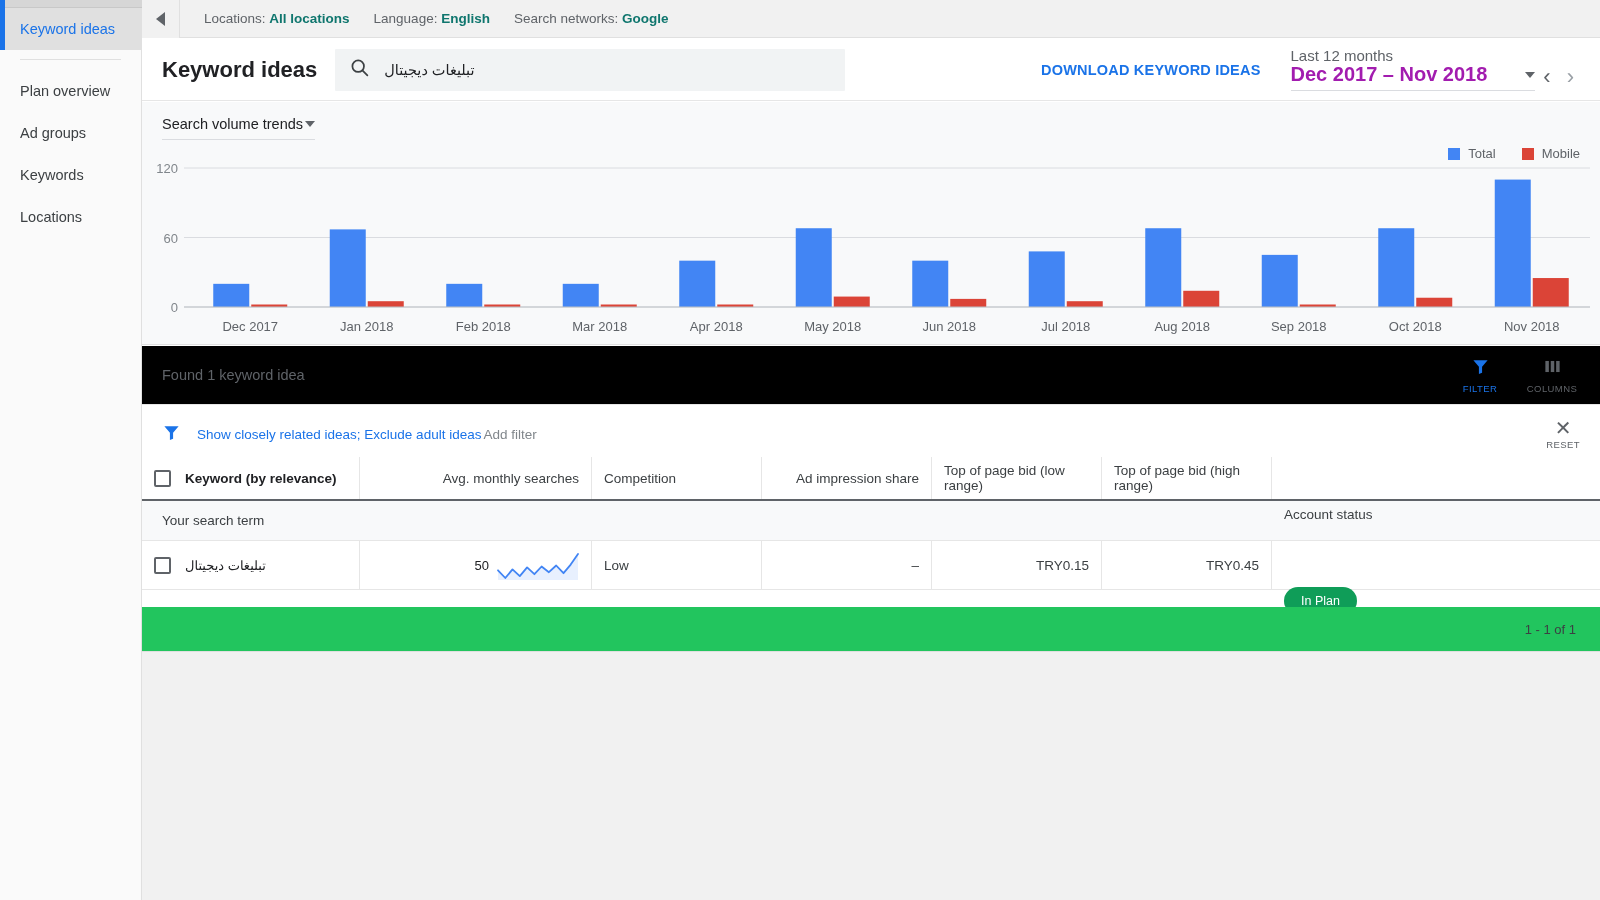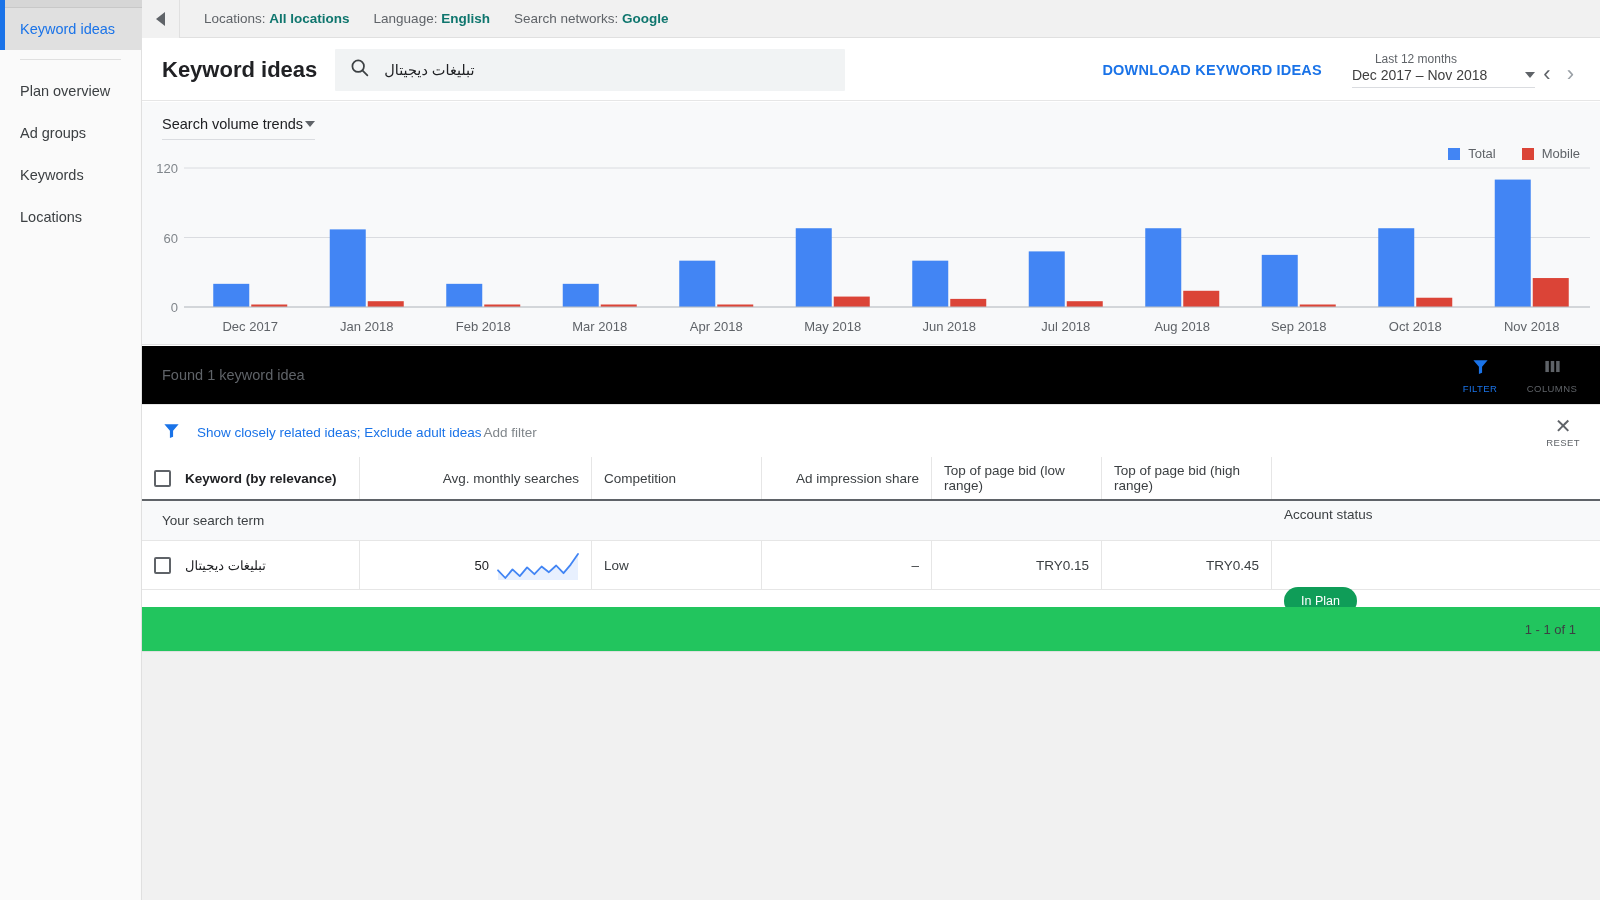--- a/index.html
+++ b/index.html
@@ -82,23 +82,23 @@
     letter-spacing:0.2px; white-space:nowrap; cursor:pointer;
   }
   .date-wrap {
     margin-left:30px; margin-right:18px; display:flex; align-items:flex-end; gap:0;
   }
   .date-col {
     display:flex; flex-direction:column; justify-content:center;
     border-bottom:1px solid #dadce0; padding-bottom:4px; min-width:152px;
     cursor:pointer;
   }
-  .date-label { font-size:12px; color:#5f6368; line-height:15px;margin-left:23px; }
+  .date-label { font-size:15px; color:#5f6368; line-height:15px; }
   .date-val-row { display:flex; align-items:center; gap:38px; }
-  .date-value { font-size:14px; color:#404040; font-weight:normal; white-space:nowrap; }
+  .date-value { font-size:20px; color:#a21caf; font-weight:bold; white-space:nowrap; }
   .caret-down {
     width:0;height:0;border-left:5px solid transparent;border-right:5px solid transparent;
     border-top:6px solid #5f6368;
   }
   .nav-arrow {
     font-size:22px; color:#9aa0a6; padding:0 8px; cursor:pointer; line-height:28px;
     font-family:"Liberation Sans", sans-serif;
   }
   .nav-arrow.prev { color:#5f6368; }
 
@@ -133,21 +133,21 @@
     display:flex; flex-direction:column; align-items:center; gap:3px; cursor:pointer;
     width:44px;
   }
   .tool-label { font-size:9.5px; letter-spacing:0.4px; }
   .tool-label.blue { color:#1a73e8; }
   .tool-label.grey { color:#5f6368; }
 
   
   .filter-bar {
     position:absolute; left:142px; top:406px; width:1458px; height:57px;
-    background:#ffffff; border-bottom:5px solid #4c1d95; display:flex; align-items:center;
+    background:#ffffff; border-bottom:1px solid #4c1d95; display:flex; align-items:center;
   }
   .filter-chip-txt {
     font-size:13.5px; color:#1a73e8; margin-left:16px; cursor:pointer; white-space:nowrap;
   }
   .add-filter { font-size:13.5px; color:#80868b; margin-left:2px; cursor:pointer; }
   .reset-btn {
     margin-left:auto; margin-right:20px; display:flex; flex-direction:column;
     align-items:center; gap:1px; cursor:pointer;
   }
   .reset-x { font-size:20px; color:#5f6368; line-height:20px; }

